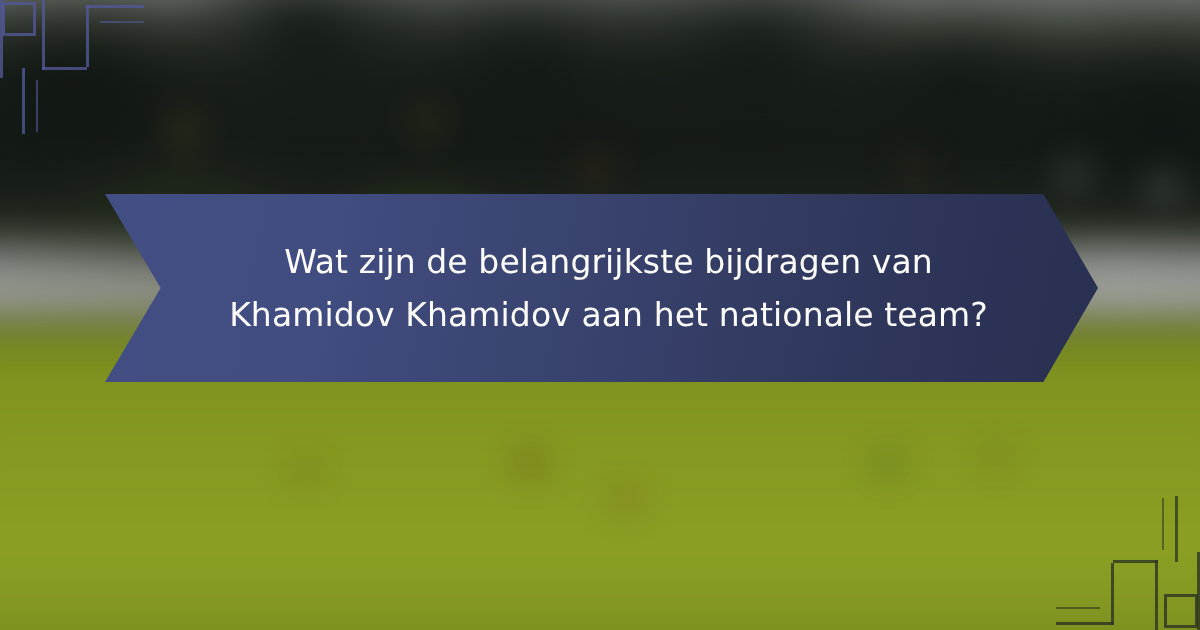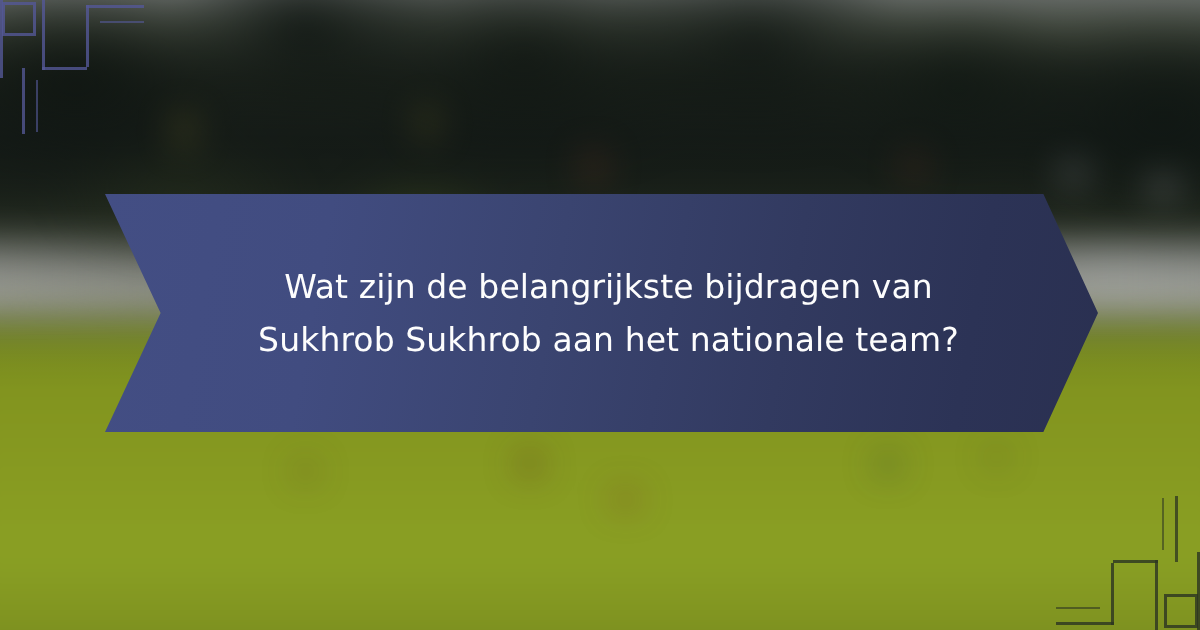--- a/index.html
+++ b/index.html
@@ -80,21 +80,21 @@
       rgba(10,14,22,.50) 22%,
       rgba(10,14,22,.30) 40%,
       rgba(10,14,22,.06) 52%,
       rgba(10,14,22,0) 62%,
       rgba(10,14,22,0) 100%);
   }
 
   
   .banner{
     position:absolute;
-    left:105px;top:194px;width:993px;height:238px;
+    left:105px;top:194px;width:993px;height:188px;
     background:linear-gradient(100deg,#434e84 0%,#414c80 22%,#3a4470 45%,#323a60 68%,#2c3356 86%,#2a3051 100%);
     -webkit-clip-path:polygon(0 0, 100% 0, 100% 27%, 100% 27%, 100% 27%, 100% 27%, 100% 27%, 100% 27%, 100% 27%, 100% 27%);
     clip-path:polygon(
       0% 0%,
       94.5% 0%,
       100% 50%,
       94.5% 100%,
       0% 100%,
       5.6% 50%
     );
@@ -165,21 +165,21 @@
     <span class="c-vline1-tl"></span>
     <span class="c-vline2-tl"></span>
     <span class="c-vshort-tl"></span>
     <span class="c-hline1-tl"></span>
     <span class="c-hline3-tl"></span>
   </div>
 
   <div class="banner">
     <div class="banner-text">
       <span class="ln">Wat zijn de belangrijkste bijdragen van</span>
-      <span class="ln">Sukhrob Sukhrob aan het nationale team?</span>
+      <span class="ln">Khamidov Khamidov aan het nationale team?</span>
     </div>
   </div>
 
   <div class="corner corner-br">
     <span class="c-sq-br"></span>
     <span class="c-lv-br"></span>
     <span class="c-elbow-br"></span>
     <span class="c-elbow2-br"></span>
     <span class="c-vline1-br"></span>
     <span class="c-vline2-br"></span>

